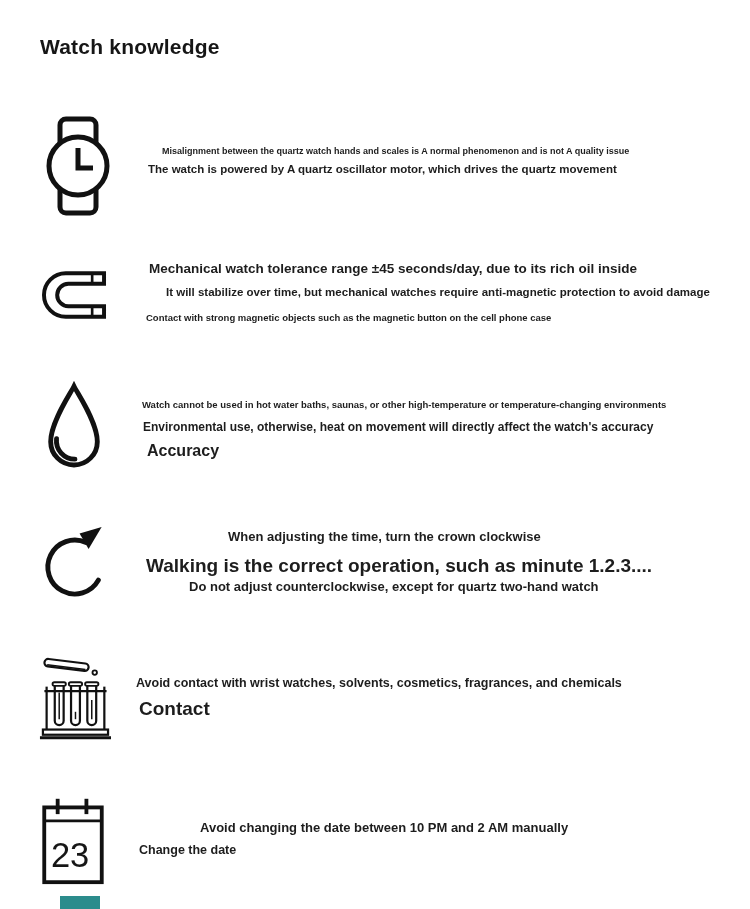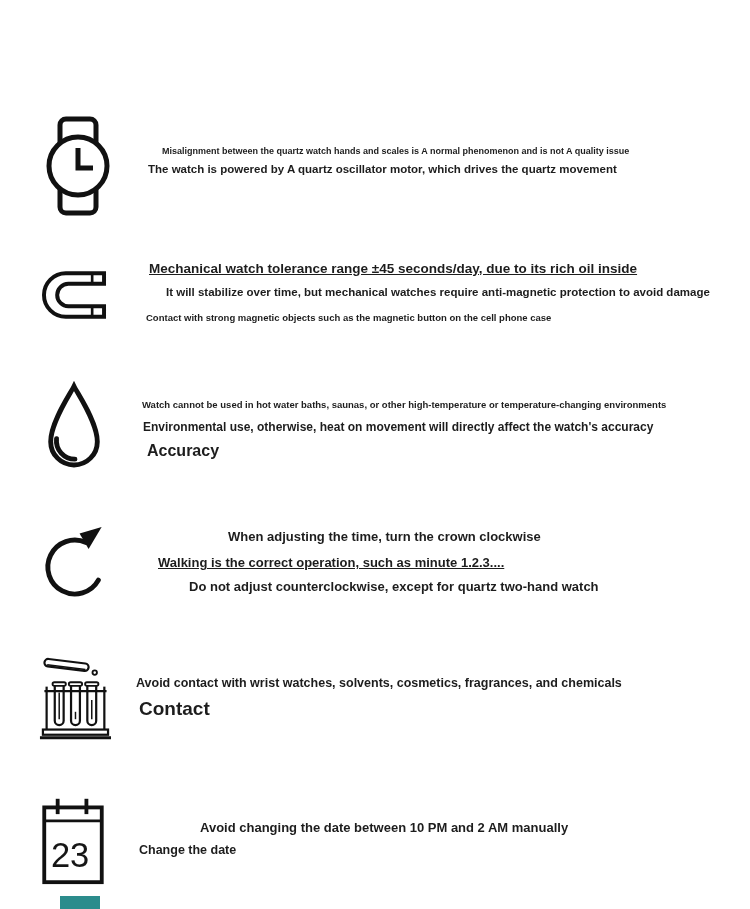--- a/index.html
+++ b/index.html
@@ -25,48 +25,49 @@
   .i-watch{left:42px;top:116px;width:72px;height:100px;}
   .i-magnet{left:42px;top:266px;width:66px;height:58px;}
   .i-drop{left:40px;top:380px;width:68px;height:100px;}
   .i-rotate{left:42px;top:522px;width:67px;height:82px;}
   .i-tubes{left:37px;top:648px;width:74px;height:98px;}
   .i-calendar{left:40px;top:794px;width:66px;height:92px;}
   
   .s1l1{left:162px;top:146px;font-size:9px;}
   .s1l2{left:148px;top:163px;font-size:11.5px;}
   
-  .s2l1{left:149px;top:261px;font-size:13.5px;text-decoration:underline;}
+  .s2l1{left:149px;top:261px;font-size:13.5px;}
   .s2l2{left:158px;top:286px;font-size:11.5px;padding-left:8px;}
   .s2l3{left:146px;top:312px;font-size:9.5px;}
   
   .s3l1{left:142px;top:399px;font-size:9.5px;}
   .s3l2{left:143px;top:420px;font-size:12px;}
   .s3l3{left:147px;top:442px;font-size:16px;}
   
   .s4l1{left:228px;top:529px;font-size:13px;}
-  .s4l2{left:158px;top:555px;font-size:13px;text-decoration:underline;}
+  .s4l2{left:146px;top:555px;font-size:19px;}
   .s4l3{left:149px;top:579px;font-size:13px;padding-left:40px;}
   
   .s5l1{left:136px;top:676px;font-size:12.5px;text-align:center;}
   .s5l2{left:139px;top:698px;font-size:19px;}
   
   .s6l1{left:200px;top:820px;font-size:13px;}
   .s6l2{left:139px;top:843px;font-size:12.5px;}
   .accent-bar{
     position:absolute;left:60px;top:896px;width:40px;height:13px;
     background:#2b8c8c;
   }
   .cal-day{font-family:"Liberation Sans","DejaVu Sans",sans-serif;}
 </style>
 </head>
 <body>
 
 <div class="page">
 
+  <h1 class="title">Watch knowledge</h1>
 
   <section>
     <span class="icon i-watch">
       <svg viewBox="0 0 72 100" fill="none" stroke="#111111" stroke-width="5">
         <rect x="18" y="3" width="36" height="30" rx="6"></rect>
         <rect x="18" y="67" width="36" height="30" rx="6"></rect>
         <circle cx="36" cy="50" r="29" fill="#ffffff"></circle>
         <path d="M36 32 V52 H51"></path>
       </svg>
     </span>

